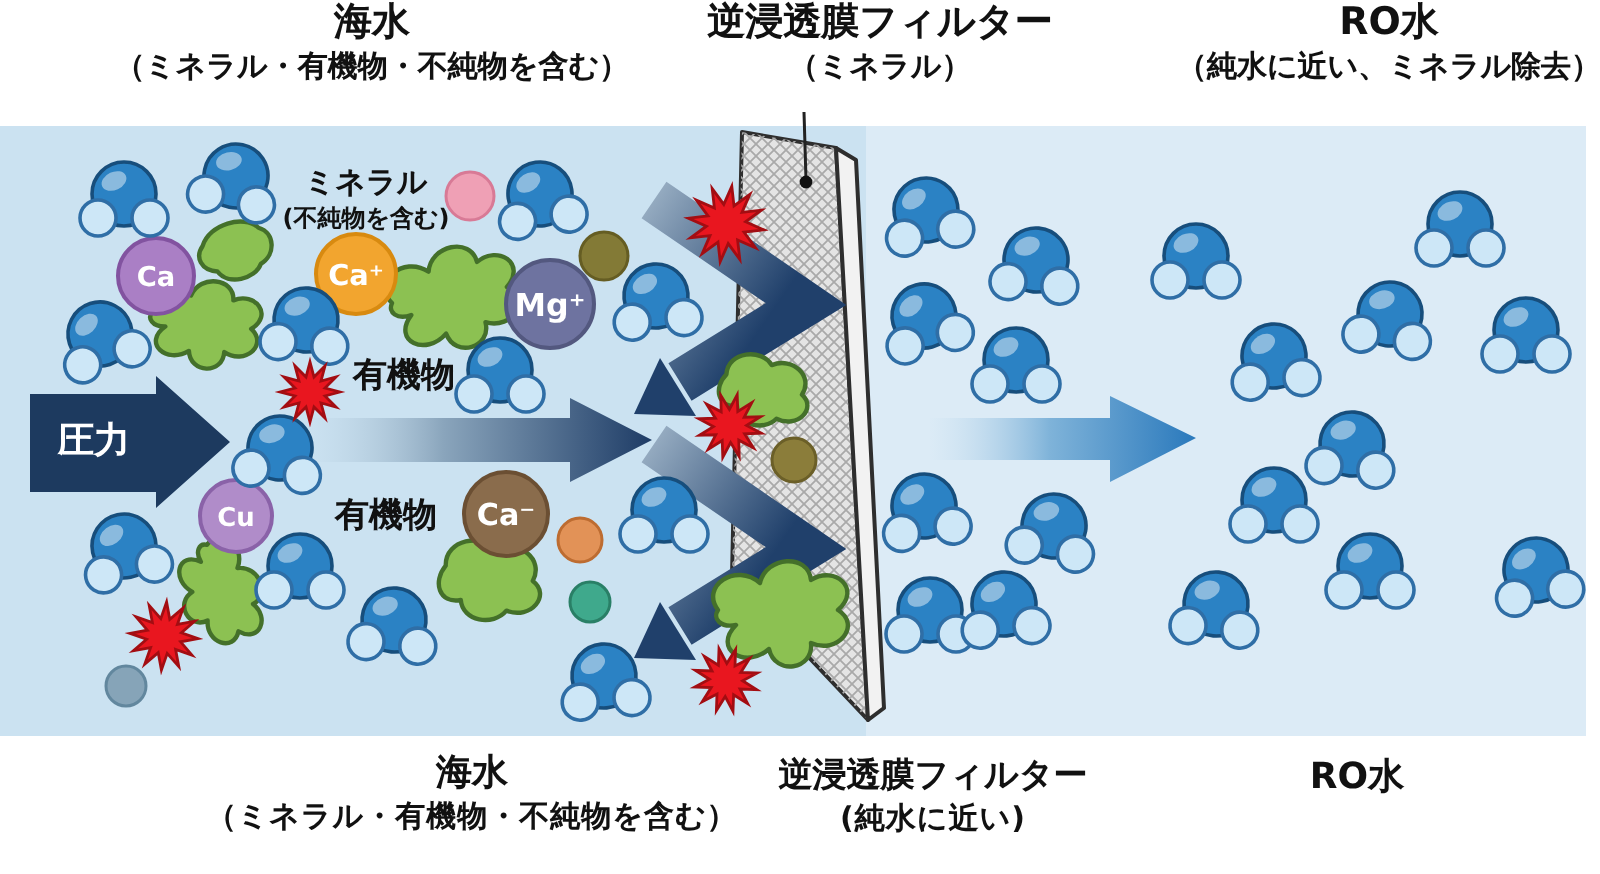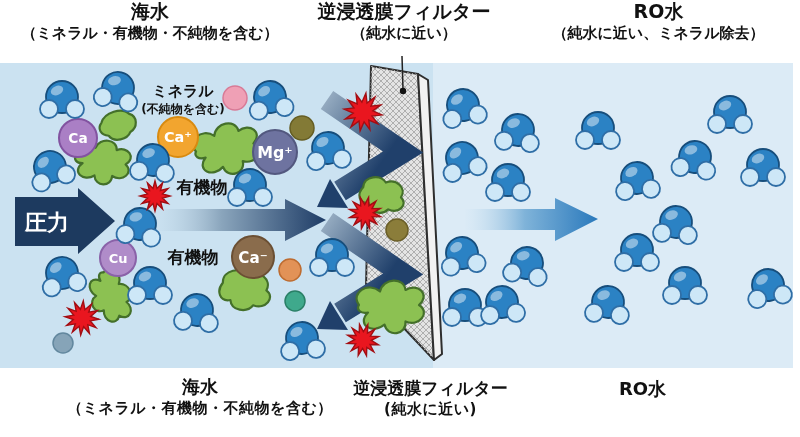--- a/index.html
+++ b/index.html
@@ -1,19 +1,19 @@
 <!DOCTYPE html>
 <html><head>
 <meta charset="utf-8">
 <style>
   html,body{margin:0;padding:0;background:#ffffff;}
   .stage{position:relative;width:800px;height:437px;background:#ffffff;overflow:hidden;
          font-family:"DejaVu Sans","Liberation Sans",sans-serif;}
   svg{position:absolute;left:0;top:0;}
-  .lbl{position:absolute;font-weight:700;color:#111;text-align:center;line-height:1.18;}
+  .lbl{position:absolute;font-weight:700;color:#111;text-align:center;line-height:1.18;padding-left:36px;}
   .lbl .t1{display:block;}
   .hdr .t1{font-size:19px;}
   .hdr .t2{font-size:15px;margin-top:3px;display:block;}
   .ftr .t1{font-size:18px;}
   .ftr .t2{font-size:15px;margin-top:3px;display:block;letter-spacing:0.5px;}
   .inlbl{position:absolute;font-weight:700;color:#111;text-align:center;}
   .pressure{color:#ffffff;}
 </style>
 </head>
 <body>
@@ -293,37 +293,37 @@
       <path d="M361.4,228.6 L361.1,220.3 L354.1,224.7 L357.9,217.4 L349.7,217.6 L356.7,213.3 L349.4,209.4 L357.7,209.1 L353.3,202.1 L360.6,205.9 L360.4,197.7 L364.7,204.7 L368.6,197.4 L368.9,205.7 L375.9,201.3 L372.1,208.6 L380.3,208.4 L373.3,212.7 L380.6,216.6 L372.3,216.9 L376.7,223.9 L369.4,220.1 L369.6,228.3 L365.3,221.3 Z" fill="#e9161f" stroke="#a30d12" stroke-width="1.4" stroke-linejoin="miter"></path>
       <path d="M351.2,350.8 L355.6,343.8 L347.4,343.5 L354.7,339.6 L347.7,335.2 L356.0,335.5 L352.2,328.2 L359.2,332.6 L359.5,324.4 L363.4,331.7 L367.8,324.7 L367.5,333.0 L374.8,329.2 L370.4,336.2 L378.6,336.5 L371.3,340.4 L378.3,344.8 L370.0,344.5 L373.8,351.8 L366.8,347.4 L366.5,355.6 L362.6,348.3 L358.2,355.3 L358.5,347.0 Z" fill="#e9161f" stroke="#a30d12" stroke-width="1.4" stroke-linejoin="miter"></path>
     </svg>
 
   <div class="lbl hdr" style="left:0;top:6;width:300px">
     <span class="t1">海水</span>
     <span class="t2">（ミネラル・有機物・不純物を含む）</span>
   </div>
   <div class="lbl hdr" style="left:303px;top:6;width:202px">
     <span class="t1">逆浸透膜フィルター</span>
-    <span class="t2">（純水に近い）</span>
+    <span class="t2">（ミネラル）</span>
   </div>
   <div class="lbl hdr" style="left:518px;top:6;width:281px">
     <span class="t1">RO水</span>
     <span class="t2">（純水に近い、ミネラル除去）</span>
   </div>
 
   <div class="lbl ftr" style="left:25px;top:376px;width:350px">
     <span class="t1">海水</span>
     <span class="t2">（ミネラル・有機物・不純物を含む）</span>
   </div>
   <div class="lbl ftr" style="left:348px;top:378px;width:165px">
     <span class="t1" style="font-size:17px">逆浸透膜フィルター</span>
     <span class="t2">(純水に近い)</span>
   </div>
   <div class="lbl ftr" style="left:520px;top:378px;width:245px">
     <span class="t1">RO水</span>
   </div>
 
-  <div class="inlbl pressure" style="left:15px;top:208px;width:64px;font-size:22px">圧力</div>
+  <div class="inlbl pressure" style="left:15px;top:208px;width:64px;font-size:18px">圧力</div>
   <div class="inlbl" style="left:133px;top:82px;width:100px;font-size:15px">ミネラル</div>
   <div class="inlbl" style="left:123px;top:101px;width:120px;font-size:12px">(不純物を含む)</div>
   <div class="inlbl" style="left:162px;top:176px;width:80px;font-size:17px">有機物</div>
   <div class="inlbl" style="left:153px;top:246px;width:80px;font-size:17px">有機物</div>
 </div>
 
 </body></html>

